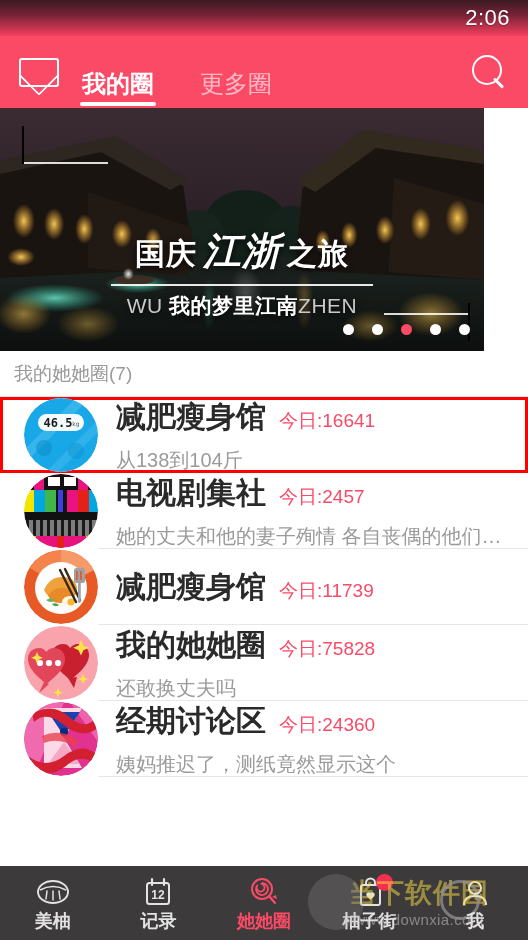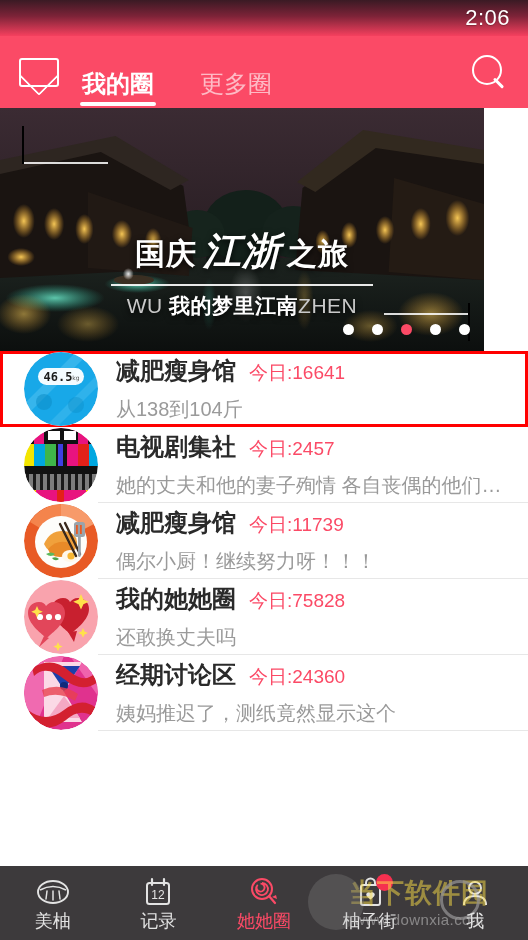--- a/index.html
+++ b/index.html
@@ -115,35 +115,35 @@
     position:absolute; left:98px; right:0; bottom:0; height:1px; background:#e7e7e7;
   }
   .row.selected { box-shadow:inset 0 0 0 3px #ff0000; z-index:3; }
   .avatar {
     width:74px; height:74px; border-radius:50%; flex:0 0 74px;
     overflow:hidden; position:relative; background:#eee;
   }
   .avatar svg { width:100%; height:100%; display:block; }
   .row-body { margin-left:18px; display:flex; flex-direction:column; gap:9px; min-width:0; flex:1; }
   .row-top { display:flex; align-items:baseline; gap:13px; }
-  .row-title { font-size:24px; color:#2a2a2a; font-weight:700; white-space:nowrap; }
+  .row-title { font-size:30px; color:#2a2a2a; font-weight:700; white-space:nowrap; }
   .row-count { font-size:19px; color:#fb4a66; white-space:nowrap; }
   .row-sub {
     font-size:20px; color:#9a9a9a; white-space:nowrap;
     overflow:hidden; text-overflow:ellipsis; max-width:412px;
   }
 
   
   .bottomnav {
     position:absolute; left:0; bottom:0; width:528px; height:74px;
     background:#3d3a3c; display:flex; align-items:center;
   }
   .navitem {
     flex:1; height:74px; display:flex; flex-direction:column;
-    align-items:center; justify-content:center; gap:5px; cursor:pointer; position:relative;
+    align-items:center; justify-content:center; gap:5px; cursor:pointer; position:relative;font-weight:bold;
   }
   .navicon { width:34px; height:30px; display:flex; align-items:center; justify-content:center; }
   .navlabel { font-size:18px; color:#e3e3e3; line-height:1; }
   .navitem.active .navlabel { color:#fb4a66; }
   .badge {
     position:absolute; top:8px; left:50%; margin-left:6px;
     width:17px; height:17px; border-radius:50%; background:#f5304f;
   }
   .watermark {
     position:absolute; right:4px; top:4px; width:210px; height:66px;
@@ -269,20 +269,21 @@
     </div>
     <div class="dots">
       <span class="dot"></span>
       <span class="dot"></span>
       <span class="dot active"></span>
       <span class="dot"></span>
       <span class="dot"></span>
     </div>
   </div>
 
+  <div class="section-head">我的她她圈(7)</div>
 
   <div class="list">
 
     <div class="row selected">
       <div class="avatar">
         <svg viewBox="0 0 74 74">
           <circle cx="37" cy="37" r="37" fill="#18a8e8"></circle>
           <path d="M0 52 L52 0 L66 0 L0 66 Z" fill="#5cc6f2" opacity=".45"></path>
           <path d="M22 74 L74 22 L74 34 L34 74 Z" fill="#5cc6f2" opacity=".35"></path>
           <rect x="14" y="16" width="46" height="17" rx="8.5" fill="#f4fbff"></rect>
@@ -383,21 +384,20 @@
             <rect x="52" y="21" width="1.8" height="9"></rect>
             <rect x="56" y="21" width="1.8" height="9"></rect>
           </g>
         </svg>
       </div>
       <div class="row-body">
         <div class="row-top">
           <span class="row-title">减肥瘦身馆</span>
           <span class="row-count">今日:11739</span>
         </div>
-        <span class="row-sub">偶尔小厨！继续努力呀！！！</span>
       </div>
       <span class="sep"></span>
     </div>
 
     <div class="row">
       <div class="avatar">
         <svg viewBox="0 0 74 74">
           <circle cx="37" cy="37" r="37" fill="#f9a3ad"></circle>
           <path d="M54 18 c7 0 11 5 11 11 c0 11 -13 20 -17 24 c-1 1 -2 1 -3 0
                    c-4 -4 -17 -13 -17 -24 c0 -6 4 -11 11 -11 c4 0 6 2 7 4 c2 -2 4 -4 8 -4 z" fill="#c8202f"></path>

